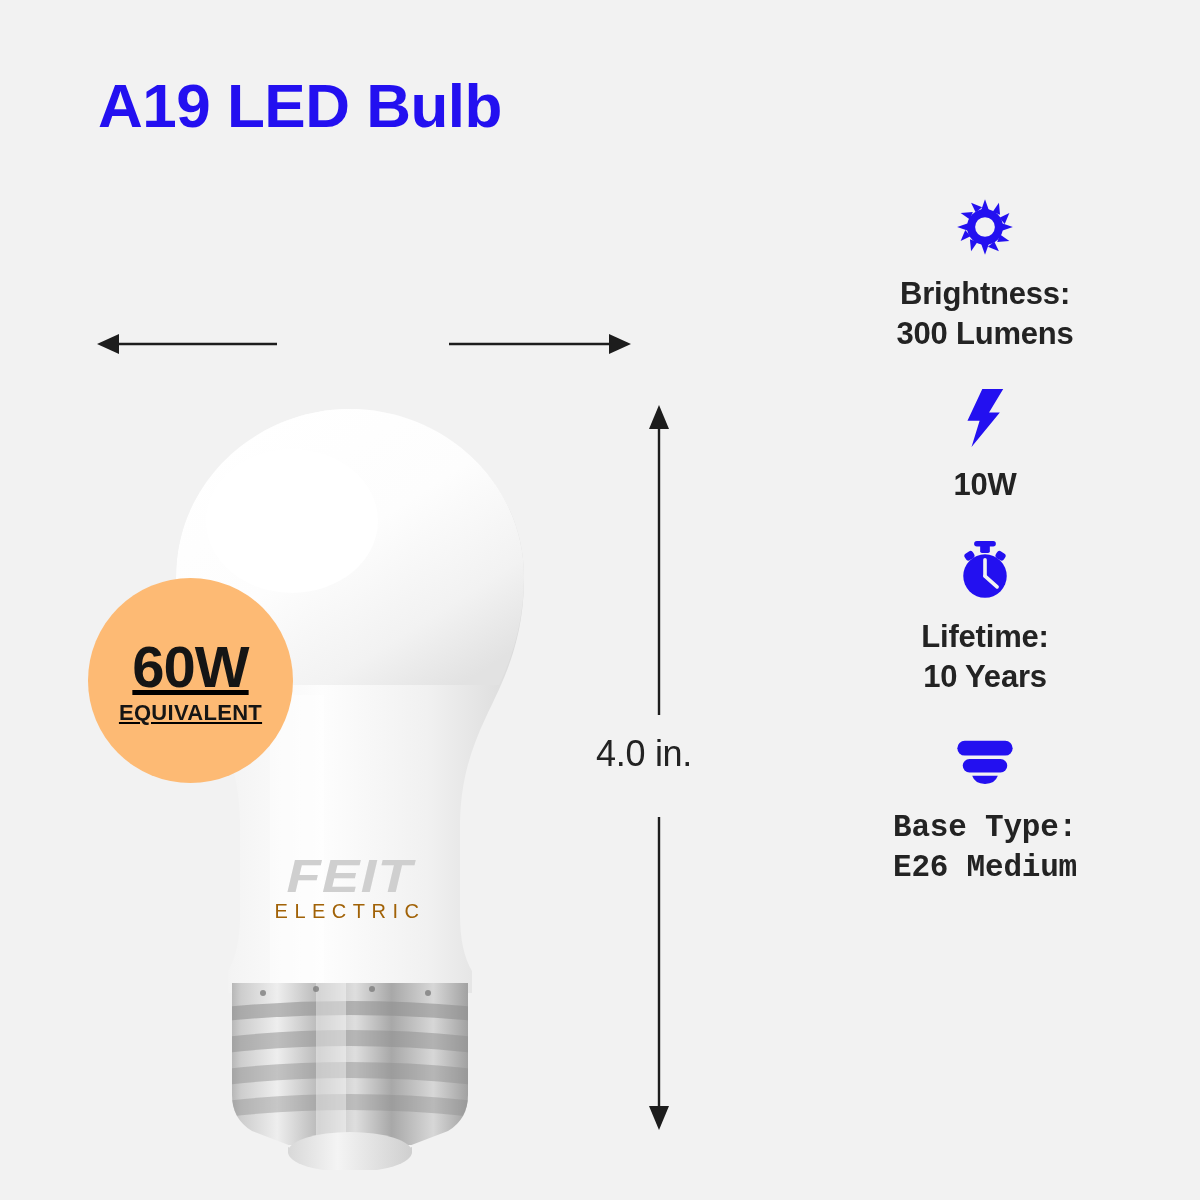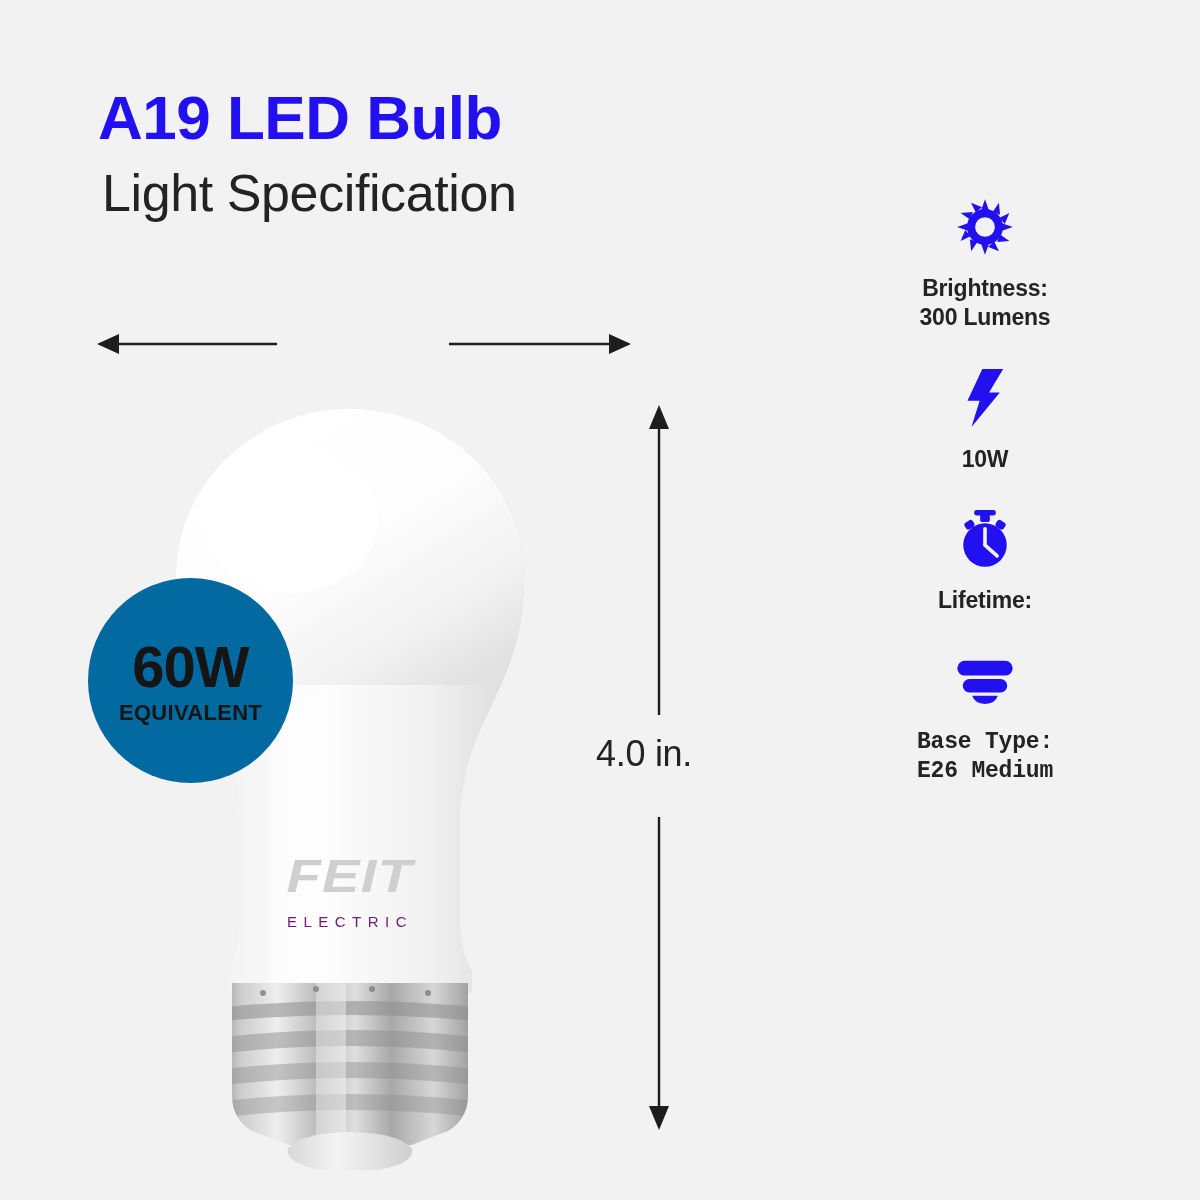--- a/index.html
+++ b/index.html
@@ -12,21 +12,21 @@
     background: #f2f2f2;
     font-family: "Liberation Sans", sans-serif;
     overflow: hidden;
     position: relative;
   }
 
   
   #header {
     position: absolute;
     left: 98px;
-    top: 86px;
+    top: 74px;
     width: 640px;
   }
   #title {
     color: #2310f0;
     font-size: 62px;
     font-weight: bold;
     letter-spacing: -0.5px;
     line-height: 1.02;
     margin: 0;
     white-space: nowrap;
@@ -102,39 +102,40 @@
     font-size: 46px;
     font-weight: bold;
     font-style: italic;
     letter-spacing: 1px;
     color: #cfcfcf;
     line-height: 1;
     transform: scaleX(1.22);
     display: inline-block;
   }
   #feit-sub {
-    font-size: 15px;
+    font-size: 20px;
     letter-spacing: 6.5px;
-    color: #701a75;
-    margin-top: 14px;
+    color: #a16207;
+    margin-top: 1px;
   }
 
   
   #badge {
     position: absolute;
     left: 88px;
     top: 578px;
     width: 205px;
     height: 205px;
     border-radius: 50%;
-    background: #0369a1;
+    background: #fdba74;
     display: flex;
     flex-direction: column;
     align-items: center;
     justify-content: center;
+    text-decoration: underline;
   }
   #badge-main {
     font-size: 58px;
     font-weight: bold;
     color: #151515;
     letter-spacing: -1px;
     line-height: 1;
   }
   #badge-sub {
     font-size: 22px;
@@ -159,33 +160,32 @@
   .spec:last-child { margin-bottom: 0; font-family: Liberation Mono, monospace; }
   .spec-icon {
     height: 62px;
     display: flex;
     align-items: center;
     justify-content: center;
   }
   .spec-icon svg { display: block; }
   .spec-text {
     margin-top: 16px;
-    font-size: 23px;
+    font-size: 31px;
     font-weight: bold;
     color: #232323;
     line-height: 1.28;
     letter-spacing: -0.2px;
   }
 </style>
 </head>
 <body>
 
 <div id="header">
   <h1 id="title">A19 LED Bulb</h1>
-  <div id="subtitle">Light Specification</div>
 </div>
 
 <div id="dim-width">
   <svg width="534" height="52" viewBox="0 0 534 52">
     <polygon points="0,26 22,16 22,36" fill="#1d1d1d"></polygon>
     <line x1="20" y1="26" x2="180" y2="26" stroke="#1d1d1d" stroke-width="2.4"></line>
     <line x1="352" y1="26" x2="514" y2="26" stroke="#1d1d1d" stroke-width="2.4"></line>
     <polygon points="534,26 512,16 512,36" fill="#1d1d1d"></polygon>
   </svg>
 </div>
@@ -344,20 +344,21 @@
           <circle cx="46" cy="58" r="36"></circle>
         </g>
         <g stroke="#f2f2f2" stroke-width="6" stroke-linecap="round" fill="none">
           <line x1="46" y1="58" x2="46" y2="31"></line>
           <line x1="46" y1="58" x2="66" y2="76"></line>
         </g>
       </svg>
     </div>
     <div class="spec-text">
       <div>Lifetime:</div>
+      <div>10 Years</div>
     </div>
   </div>
 
   <div class="spec">
     <div class="spec-icon">
       <svg width="58" height="46" viewBox="0 0 86 68">
         <g fill="#2310f0">
           <rect x="2" y="4" width="82" height="22" rx="11"></rect>
           <rect x="10" y="31" width="66" height="20" rx="10"></rect>
           <path d="M24,56 L62,56 Q58,68 43,68 Q28,68 24,56 Z"></path>

